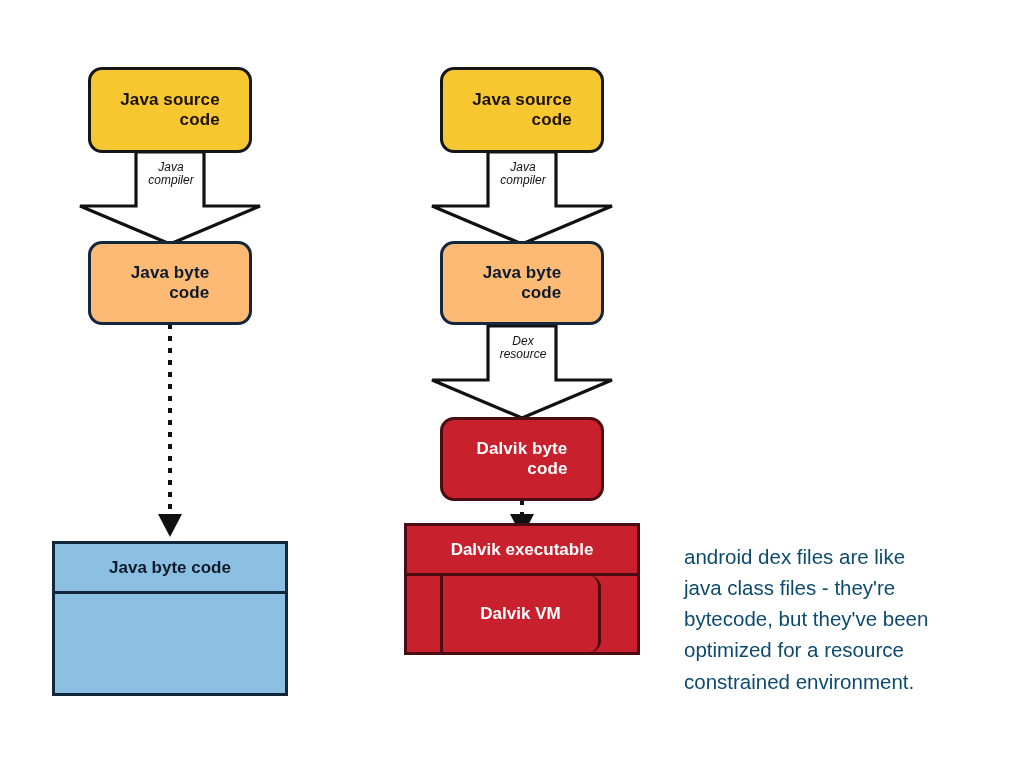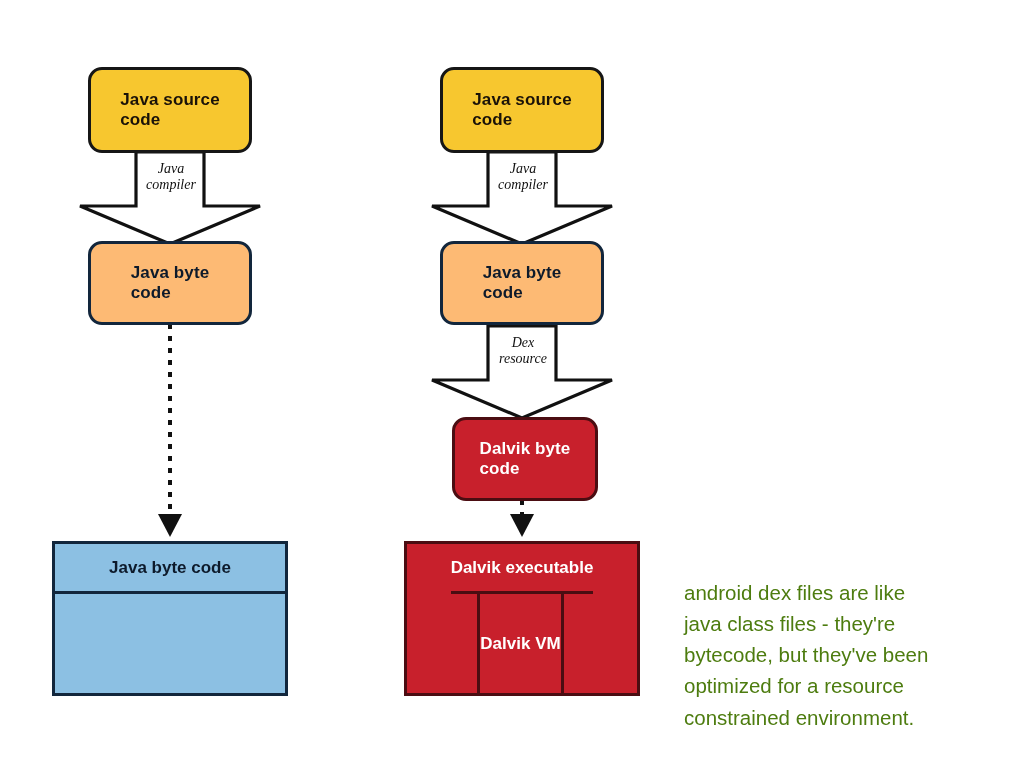--- a/index.html
+++ b/index.html
@@ -23,21 +23,21 @@
     height: 768px;
   }
   
   .node {
     position: absolute;
     box-sizing: border-box;
     border-radius: 14px;
     display: flex;
     align-items: center;
     justify-content: center;
-    text-align: left;
+    text-align: right;
     line-height: 1.18;
     font-weight: bold;
     font-size: 17px;
     letter-spacing: 0.1px;
     white-space: pre-line;
   }
   .node.yellow {
     background: #F7C72F;
     border: 3.5px solid #161616;
     color: #1a1208;
@@ -85,44 +85,43 @@
     align-items: center;
     justify-content: center;
     font-weight: bold;
     font-size: 17px;
   }
   .vm-col.side { flex: 0 0 36px; }
   .vm-col.main { flex: 1 1 auto; }
   .vmstack.blue .vm-col.side { border-right: 3.5px solid #12263c; }
   .vmstack.blue .vm-col.main { border-right: 3.5px solid #12263c; color: #0d1a2b; }
   .vmstack.red  .vm-col.side { border-right: 3.5px solid #4b0d12; }
-  .vmstack.red  .vm-col.main { border-right: 3.5px solid #4b0d12; color: #ffffff; }
+  .vmstack.red  .vm-col.main { border-right: 3.5px solid #4b0d12; color: #ffffff; border-radius: 11px; }
   .vm-col.last { border-right: none !important; }
 
   
   .edge-label {
     position: absolute;
     font-style: italic;
     font-weight: normal;
-    font-size: 14px;
+    font-size: 12px;
     line-height: 1.12;
     text-align: center;
     color: #111111;
     white-space: pre-line;
-    font-family: Liberation Serif, serif;
+    font-family: Liberation Sans, sans-serif;
   }
   
   .annotation {
     position: absolute;
     font-size: 20.5px;
     line-height: 1.52;
-    color: #4d7c0f;
+    color: #0c4a6e;
     white-space: pre-line;
     font-family: "Liberation Sans", sans-serif;
-    margin-top: 36px;
   }
   svg.overlay {
     position: absolute;
     inset: 0;
     width: 1024px;
     height: 768px;
     pointer-events: none;
   }
 </style>
 </head>
@@ -163,24 +162,24 @@
 
   <div class="edge-label" style="left:477px; top:161px; width:92px;">Java
 compiler</div>
 
   <div class="node blue" style="left:440px; top:241px; width:164px; height:84px;">Java byte
 code</div>
 
   <div class="edge-label" style="left:477px; top:335px; width:92px;">Dex
 resource</div>
 
-  <div class="node red" style="left:440px; top:417px; width:146px; height:84px;margin-left:12px;">Dalvik byte
+  <div class="node red" style="left:440px; top:417px; width:164px; height:84px;">Dalvik byte
 code</div>
 
-  <div class="vmstack red" style="left:404px; top:541px; width:236px; height:155px;align-items:center;">
+  <div class="vmstack red" style="left:404px; top:523px; width:236px; height:132px;">
     <div class="vm-band">Dalvik executable</div>
     <div class="vm-cols">
       <div class="vm-col side"></div>
       <div class="vm-col main">Dalvik VM</div>
       <div class="vm-col side last"></div>
     </div>
   </div>
 
   <div class="annotation" style="left:684px; top:541px; width:310px;">android dex files are like
 java class files - they're

